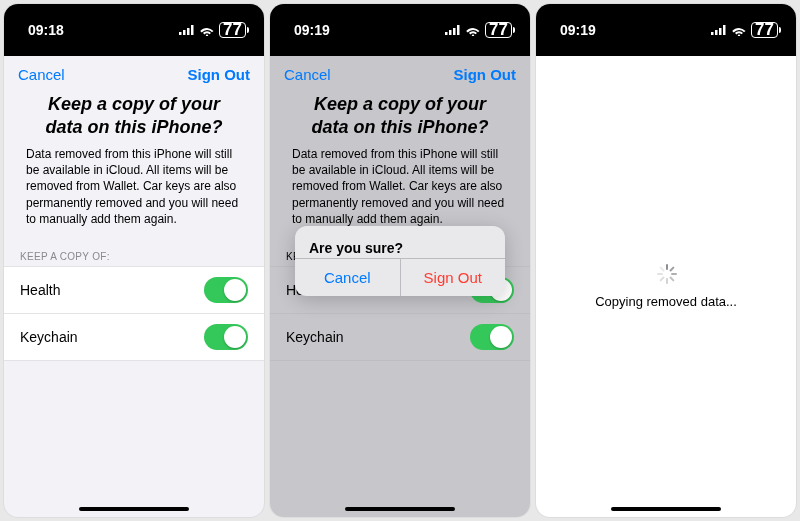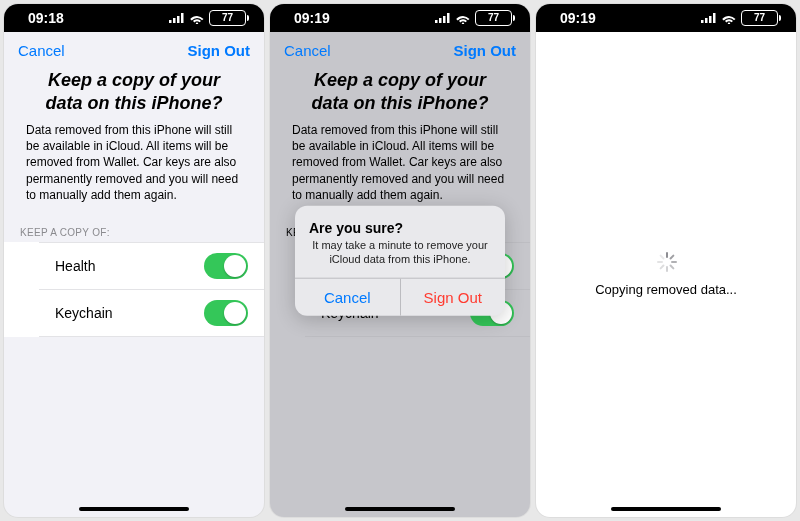--- a/index.html
+++ b/index.html
@@ -22,38 +22,38 @@
       position: relative;
       box-shadow: 0 0 0 1px #ddd;
       display: flex;
       flex-direction: column;
     }
     .phone.light-bg { background: #f2f2f7; }
     .phone.dimmed-bg { background: #c6c6cb; }
     .phone.white-bg { background: #fff; }
     
     .status-bar {
-      height: 28px;
+      height: 52px;
       background: #000;
       color: #fff;
       display: flex;
       align-items: center;
       justify-content: space-between;
       padding: 0 18px 0 24px;
       font-size: 14px;
       font-weight: 600;
       position: relative;
       gap: 12px;
     }
     .status-bar.black { background:#000; color:#fff; }
     .status-right { display:flex; align-items:center; gap:4px; }
     .signal-icon, .wifi-icon { display:inline-flex; }
     .battery-badge {
-      border:1.5px solid #fff; border-radius:4px; padding:0 12px;
-      font-size:10px; font-weight:700; line-height:14px; display:inline-block;
+      border:1.5px solid #fff; border-radius:4px; padding:0 3px;
+      font-size:17px; font-weight:700; line-height:14px; display:inline-block;
       position:relative;
     }
     .battery-badge::after{
       content:""; position:absolute; right:-4px; top:4px; width:2px; height:6px;
       background:#fff; border-radius:0 2px 2px 0;
     }
     
     .nav-bar {
       display:flex; justify-content:space-between; align-items:center;
       padding: 10px 14px 6px;
@@ -77,21 +77,20 @@
     }
     
     .list {
       background:#fff;
     }
     .phone.dimmed-bg .list { background:#cfcfd4; }
     .row {
       display:flex; align-items:center; justify-content:space-between;
       padding: 10px 16px; font-size:14px; color:#000;
       border-bottom:1px solid #e3e3e6;
-      margin-left:35px;
     }
     .phone.dimmed-bg .row { border-bottom-color:#bdbdc2; }
     .row:first-child { border-top:1px solid #e3e3e6; }
     .phone.dimmed-bg .row:first-child { border-top-color:#bdbdc2; }
     
     .toggle {
       width:44px; height:26px; border-radius:13px; background:#e5e5ea; position:relative;
     }
     .toggle.on { background:#34c759; }
     .toggle .knob {
@@ -239,21 +238,20 @@
     <div class="row">
       <span>Keychain</span>
       <span class="toggle on">
           <span class="knob"></span>
         </span>
     </div>
   </div>
 
   <div class="alert">
     <div class="alert-title">Are you sure?</div>
-    <div class="alert-msg">It may take a minute to remove your iCloud data from this iPhone.</div>
     <div class="alert-buttons">
       <div class="alert-btn">Cancel</div>
       <div class="alert-btn destructive">Sign Out</div>
     </div>
   </div>
 
   <div class="home-indicator"></div>
 </div>
 
 <div class="phone white-bg">

